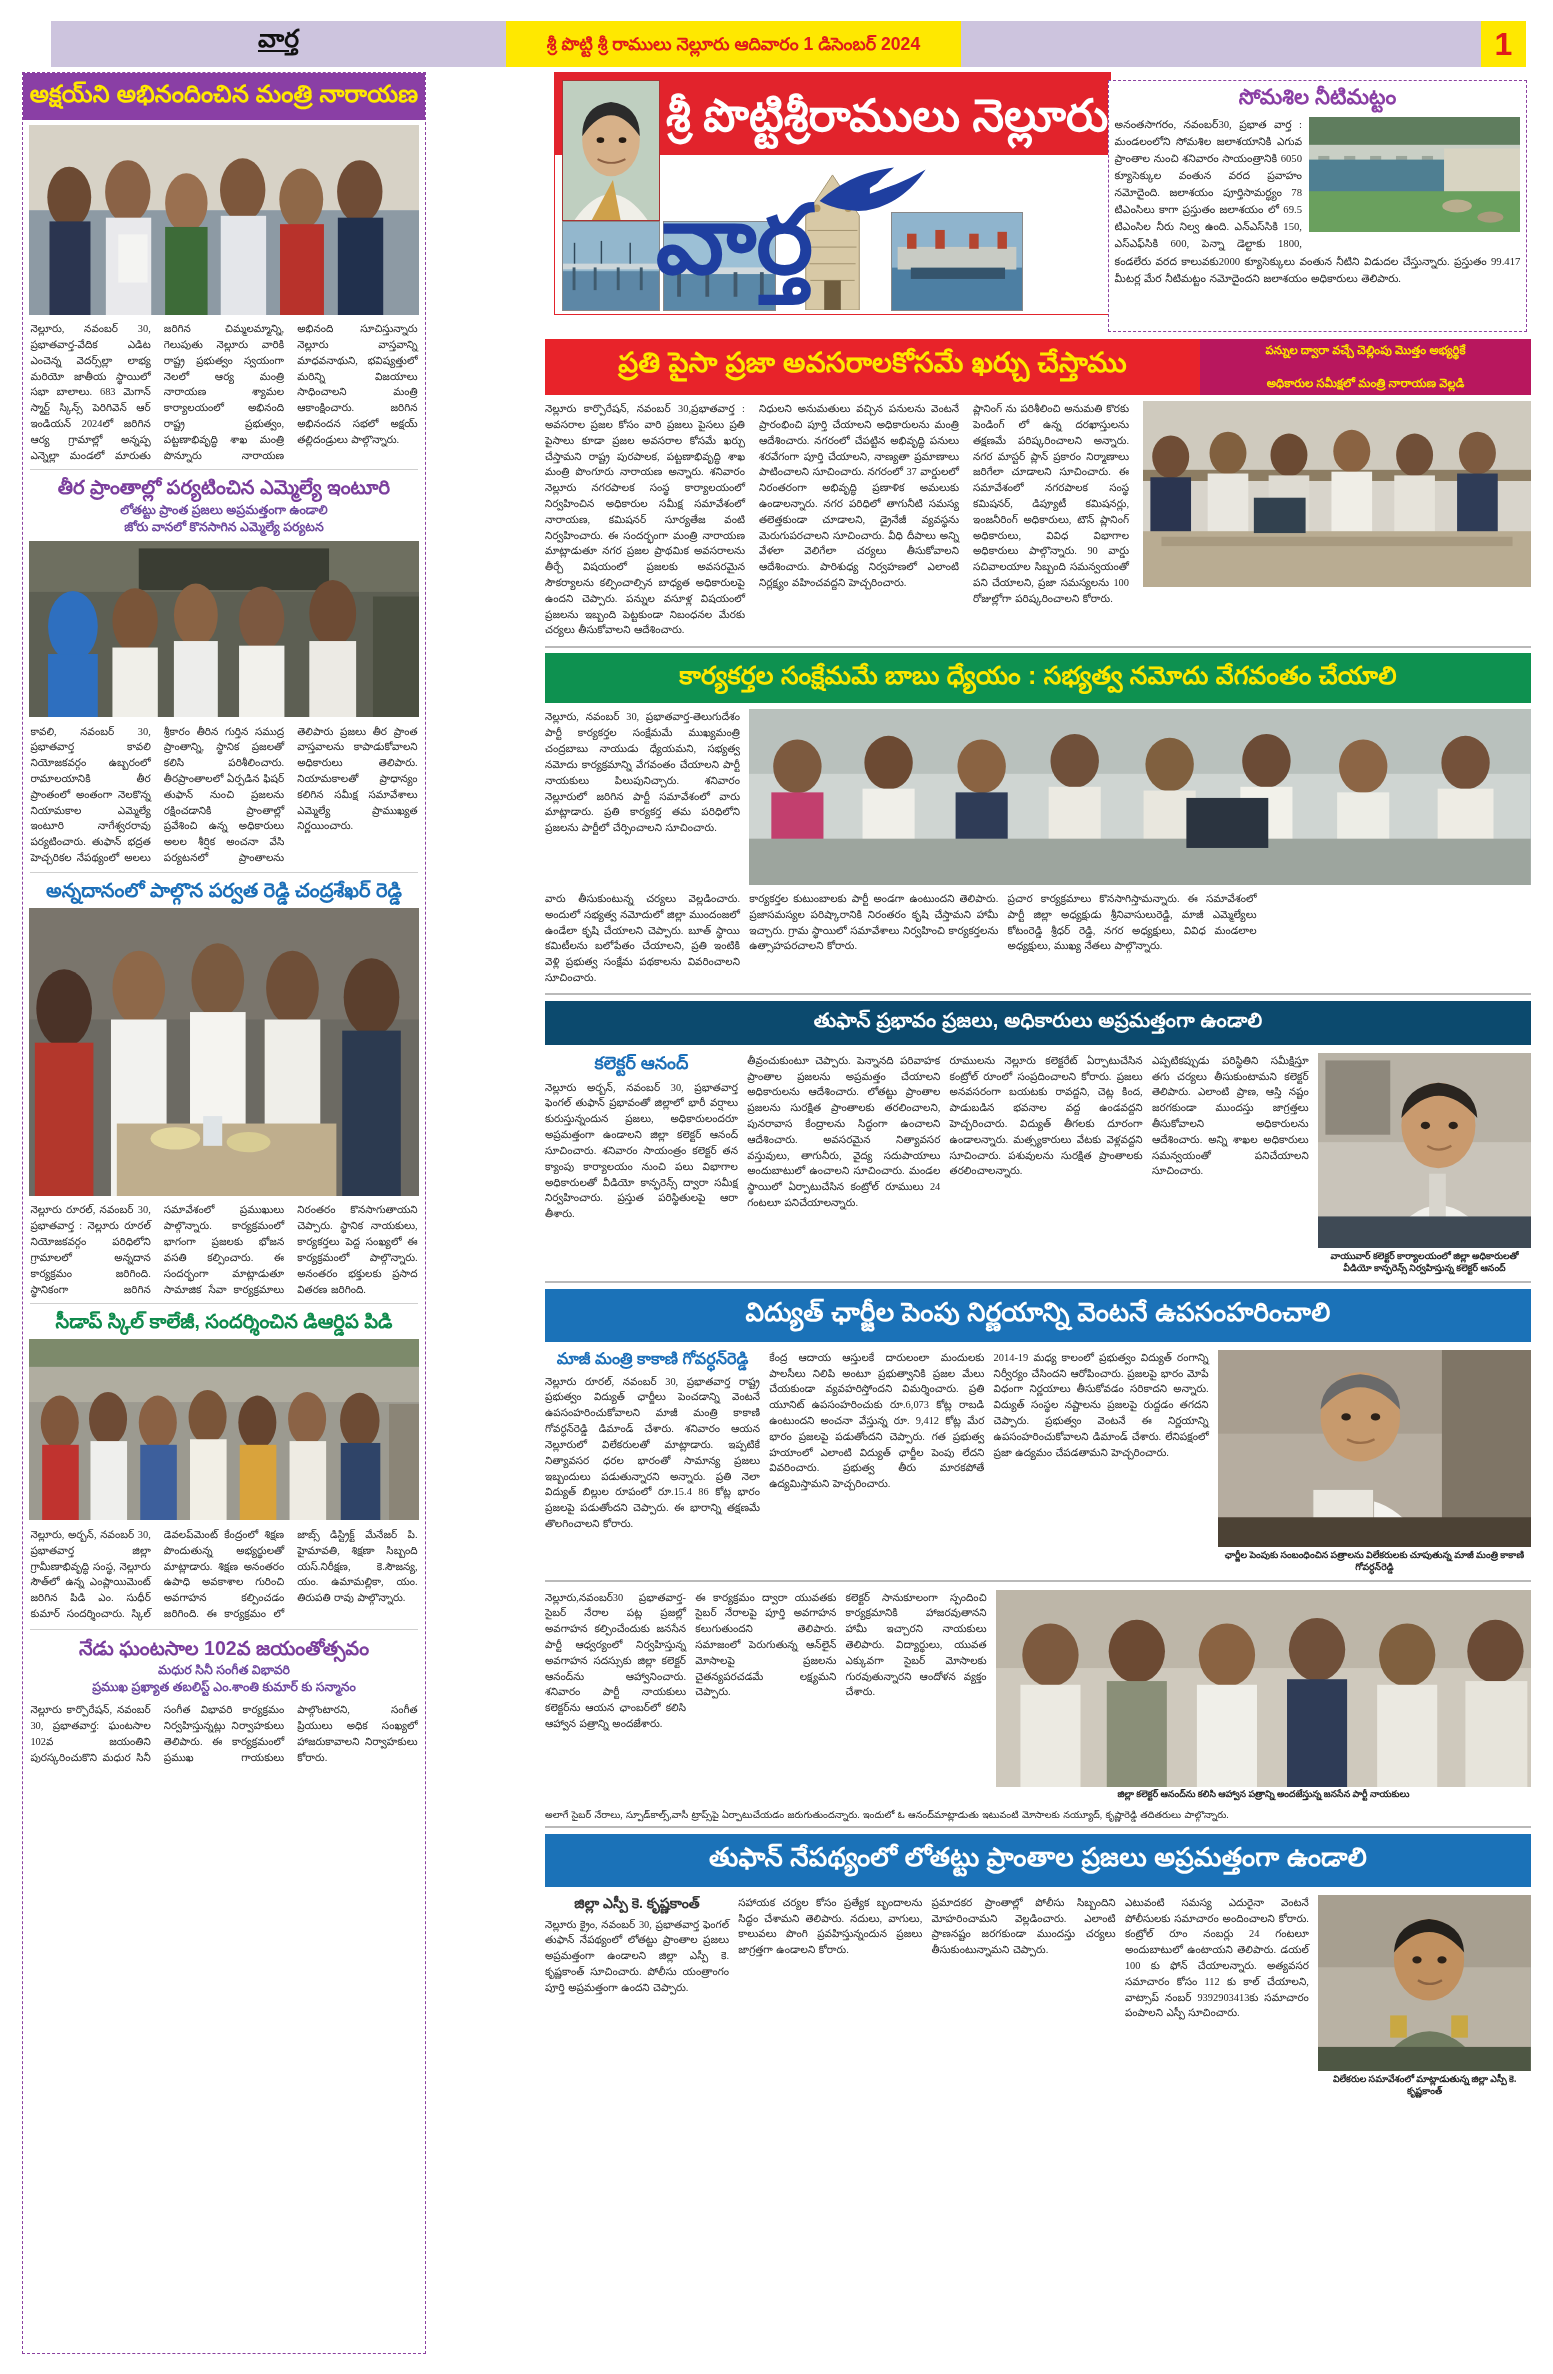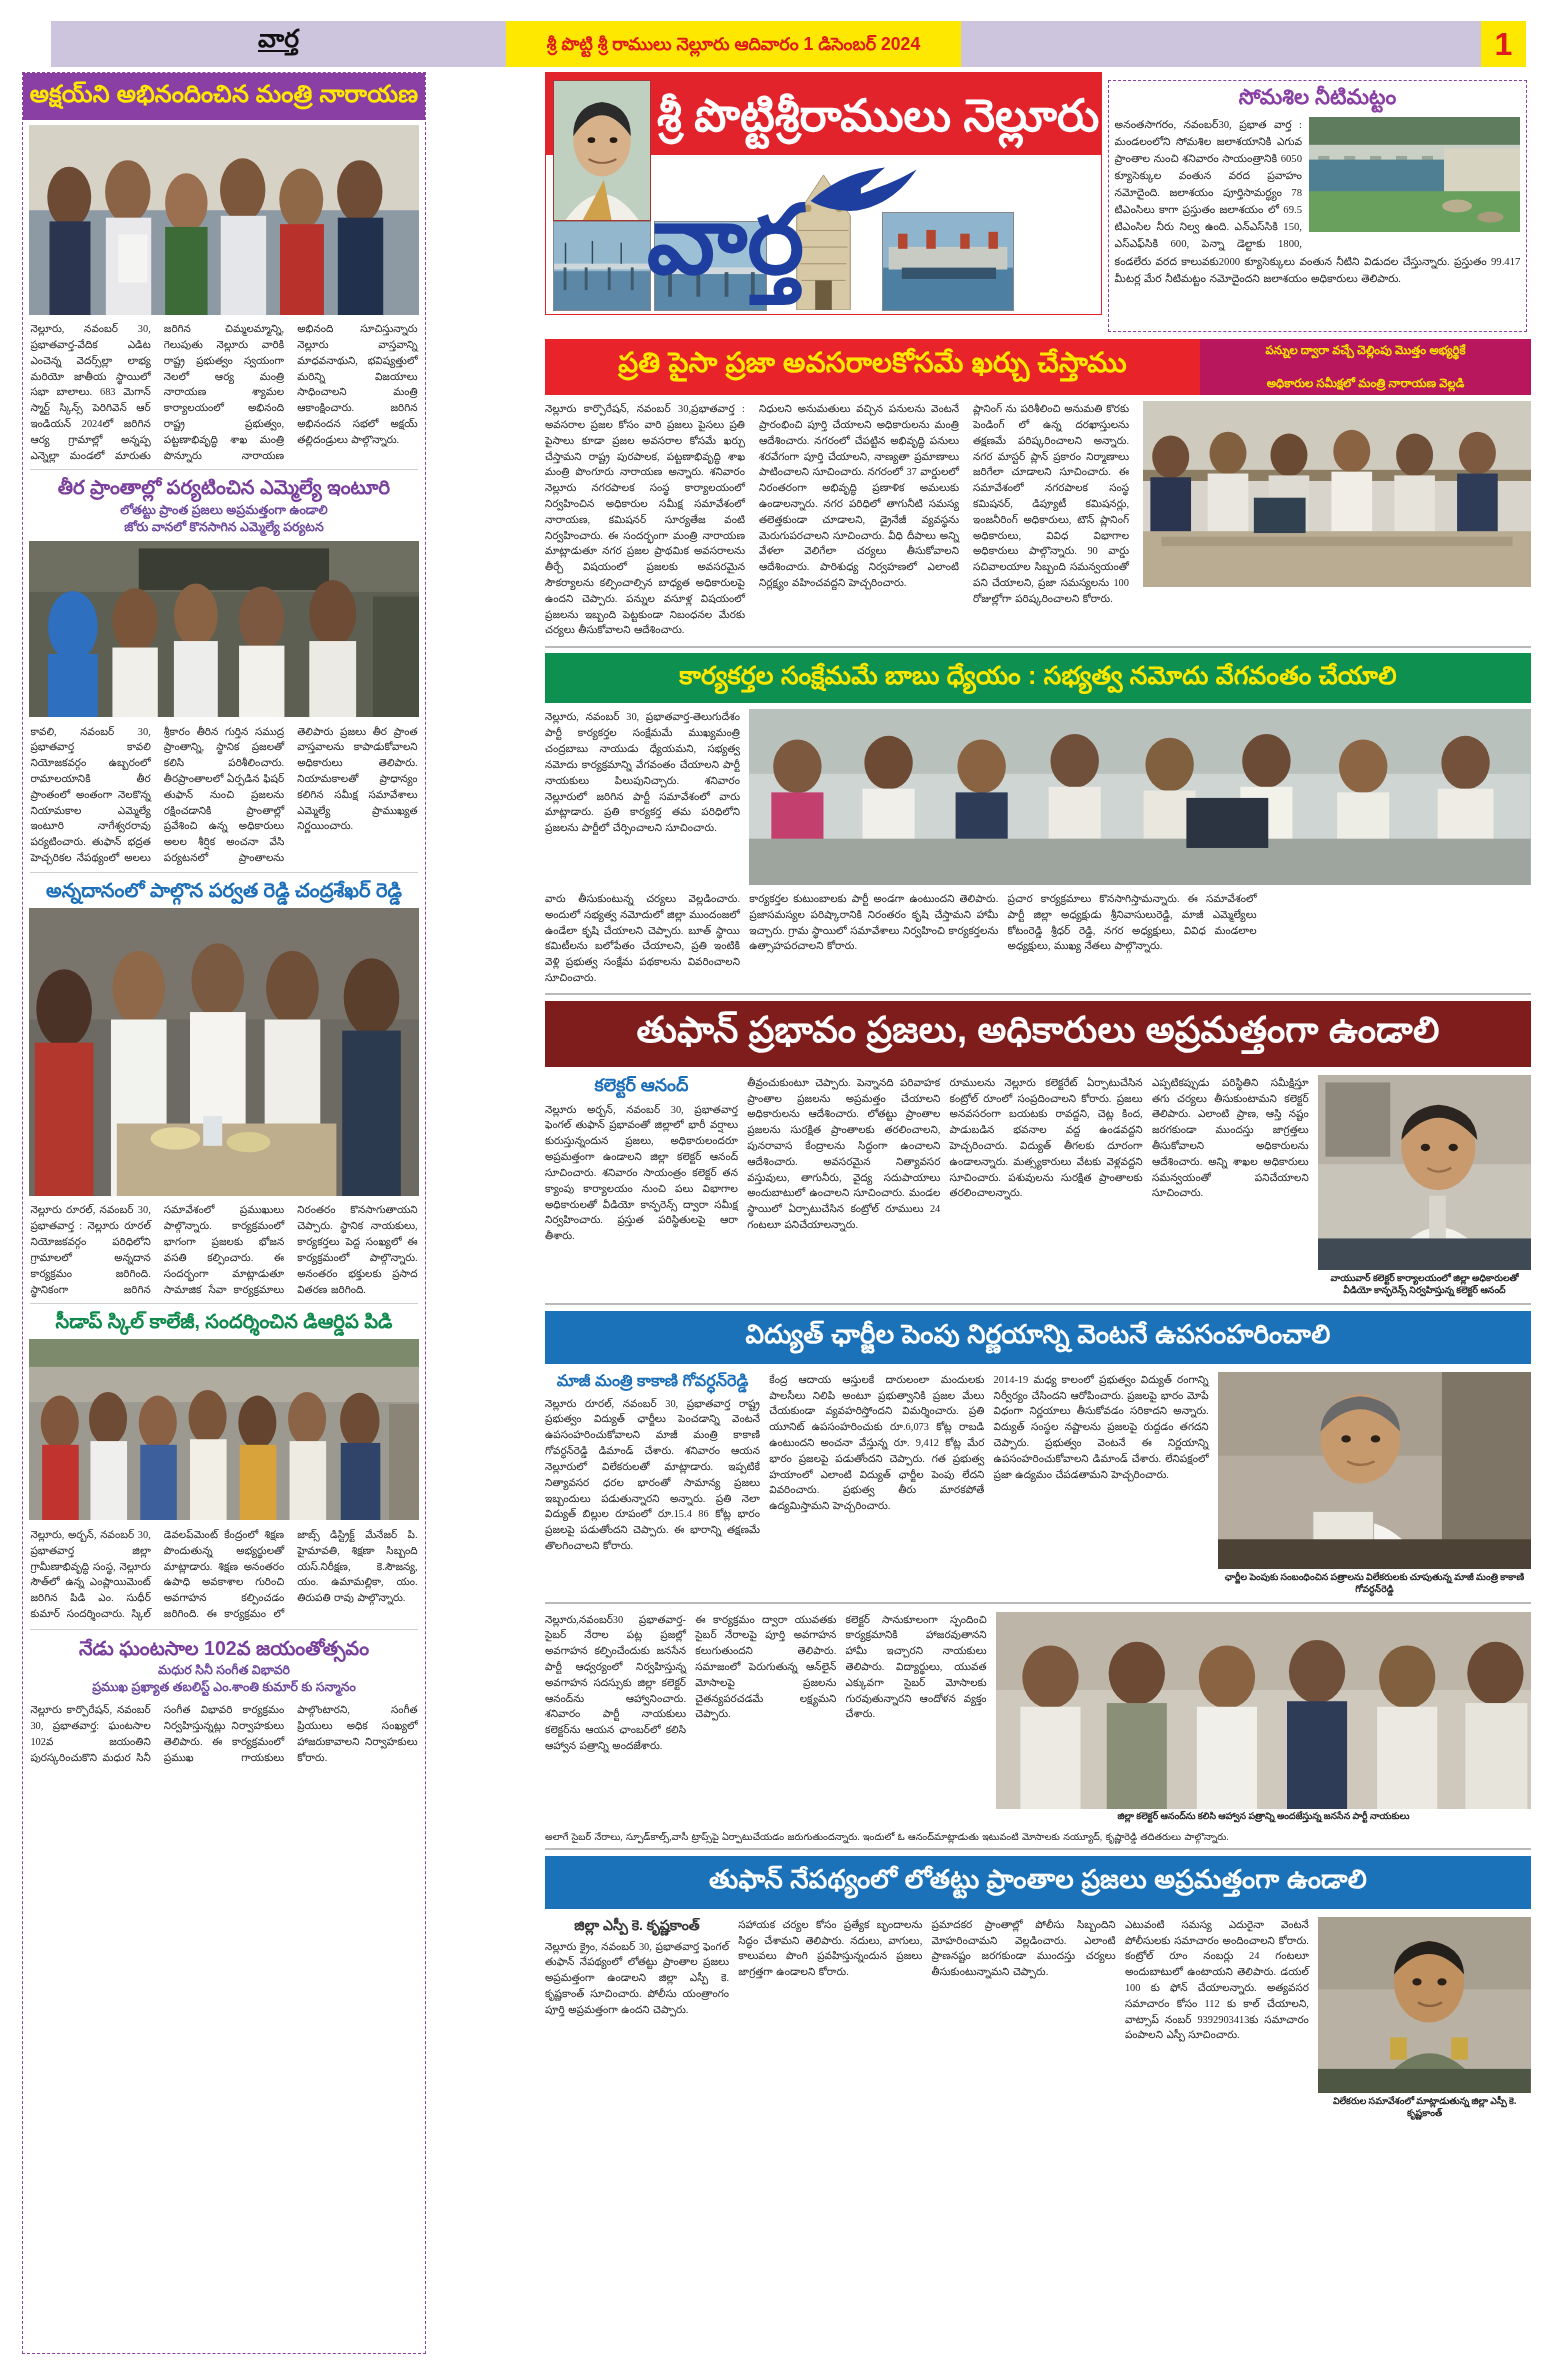--- a/index.html
+++ b/index.html
@@ -35,38 +35,38 @@
     font-family:"Liberation Serif","DejaVu Serif",serif;
     word-spacing:0.9px;
   }
   .cols3{column-count:3;column-gap:13px;}
 
   
   .bar{display:block;width:100%;box-sizing:border-box;text-align:center;font-weight:bold;
        letter-spacing:0.2px;white-space:nowrap;overflow:hidden;}
   .bar-purple{background:#8a3fa5;color:#ffe800;font-size:24px;padding:6.5px 3.7px;}
   .bar-red{background:#e8232a;color:#ffe800;font-size:29px;padding:8.3px 3.7px;}
-  .bar-red2{background:#7f1d1d;color:#ffffff;font-size:36px;padding:8.3px 3.7px;}
+  .bar-red2{background:#0c4a6e;color:#ffffff;font-size:20px;padding:8.3px 3.7px;}
   .bar-green{background:#0e9150;color:#ffe800;font-size:25px;padding:7.4px 3.7px;}
   .bar-blue{background:#1b72b8;color:#ffffff;font-size:26px;padding:8.3px 3.7px;}
   .bar-magenta{background:#b8175e;color:#ffe800;font-size:26px;padding:8.3px 3.7px;}
 
   .head-purple{color:#7b3f9d;font-weight:bold;font-size:19.5px;text-align:center;line-height:1.25;}
   .head-blue{color:#1c6fb8;font-weight:bold;font-size:19.5px;text-align:center;line-height:1.25;}
   .head-green{color:#0f8a4c;font-weight:bold;font-size:19.5px;text-align:center;line-height:1.25;}
   .sub-purple{color:#6f4aa0;font-weight:bold;font-size:12.5px;text-align:center;line-height:1.35;}
   .kicker{color:#1c6fb8;font-weight:bold;font-size:17.6px;text-align:center;}
 
   
   .photo{position:relative;overflow:hidden;background:#9aa7b0;}
   .cap{font-size:9.3px;color:#222;text-align:center;line-height:1.3;padding:1.9px 2.8px;
       font-family:"Liberation Serif","DejaVu Serif",serif;font-weight:bold;}
 
   
-  .masthead{position:relative;width:100%;height:243px;border:1.9px solid #e2232c;box-sizing:border-box;background:#fff;}
+  .masthead{position:relative;width:100%;height:243px;border:1.9px solid #e2232c;box-sizing:border-box;background:#fff;margin-left:9px;}
   .mh-redband{position:absolute;left:0;top:0;right:0;height:82px;background:#e2232c;}
   .mh-title{position:absolute;left:111px;top:5.6px;right:7.4px;height:74px;line-height:74px;
      color:#fff;font-weight:bold;font-size:45px;text-align:center;white-space:nowrap;}
   .mh-portrait{position:absolute;left:7.4px;top:6.5px;width:96px;height:139px;border:1.9px solid #a33;background:#cbb89a;overflow:hidden;}
   .mh-strip{position:absolute;left:7.4px;top:148px;width:96px;height:88px;border:0.9px solid #888;overflow:hidden;background:#a8c4d8;}
   .mh-bridge{position:absolute;left:108px;top:148px;width:111px;height:88px;border:0.9px solid #888;overflow:hidden;background:#8fb6cf;}
   .mh-temple{position:absolute;left:223px;top:89px;width:109px;height:148px;overflow:hidden;background:#fff;}
   .mh-port{position:absolute;left:336px;top:139px;width:130px;height:97px;border:0.9px solid #888;overflow:hidden;background:#7fa8c6;}
   .mh-varta{position:absolute;right:9.3px;top:85px;width:482px;height:153px;}
   .mh-varta .word{position:absolute;left:37px;top:35px;font-size:96px;line-height:96px;font-weight:bold;color:#1f3fa0;

